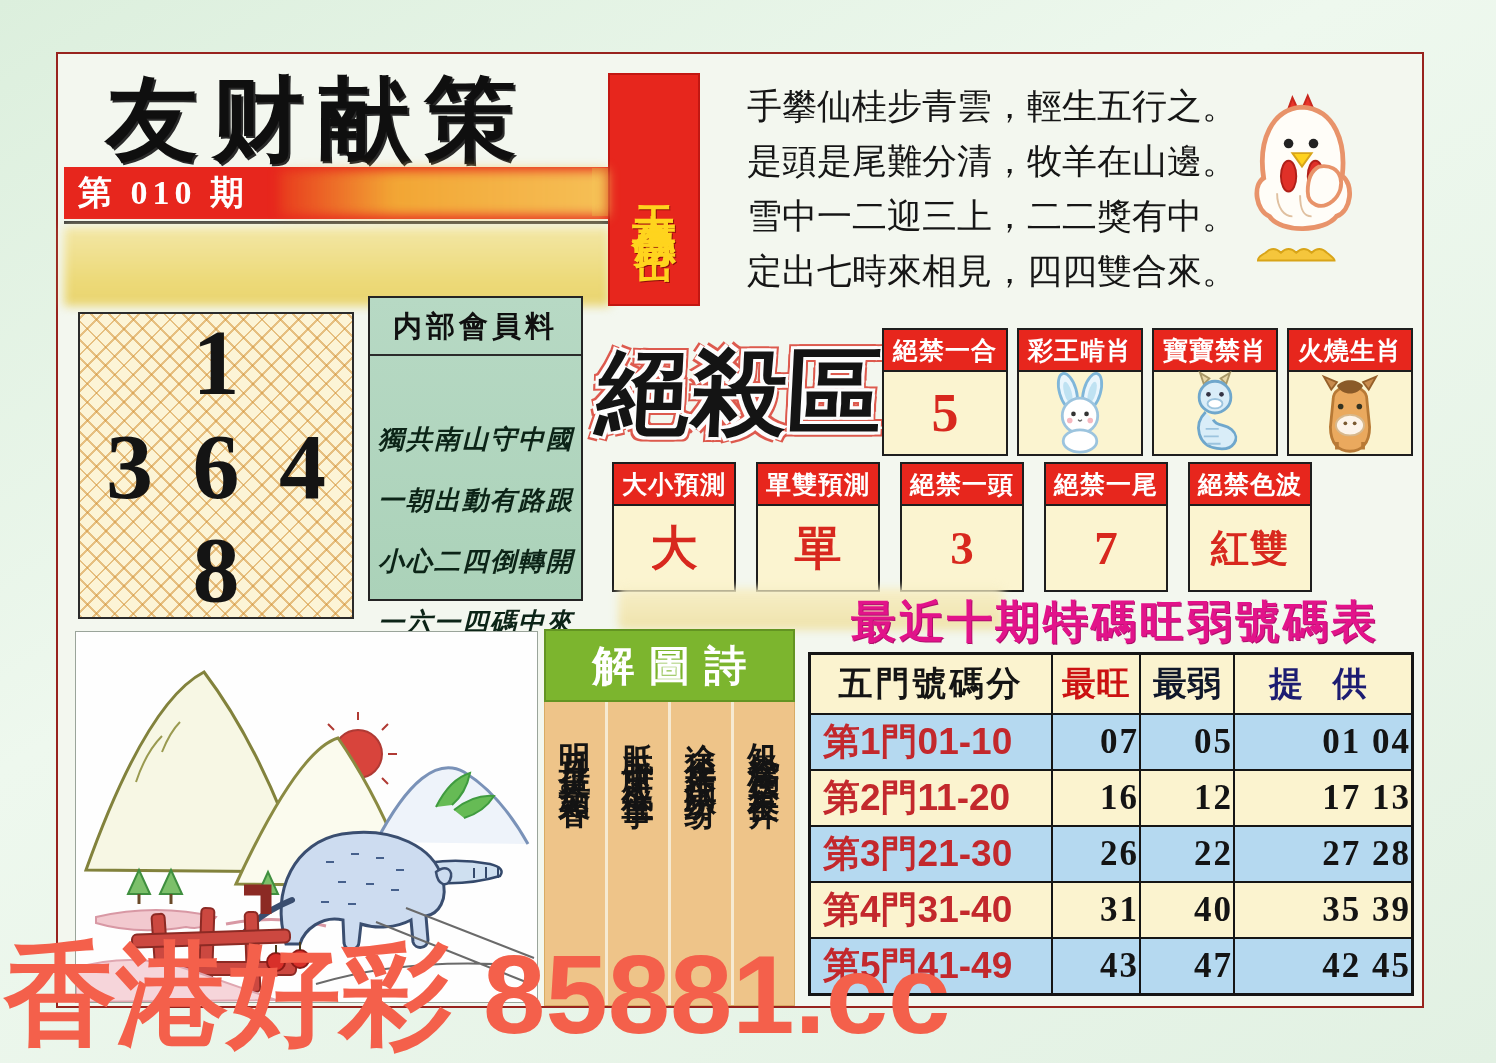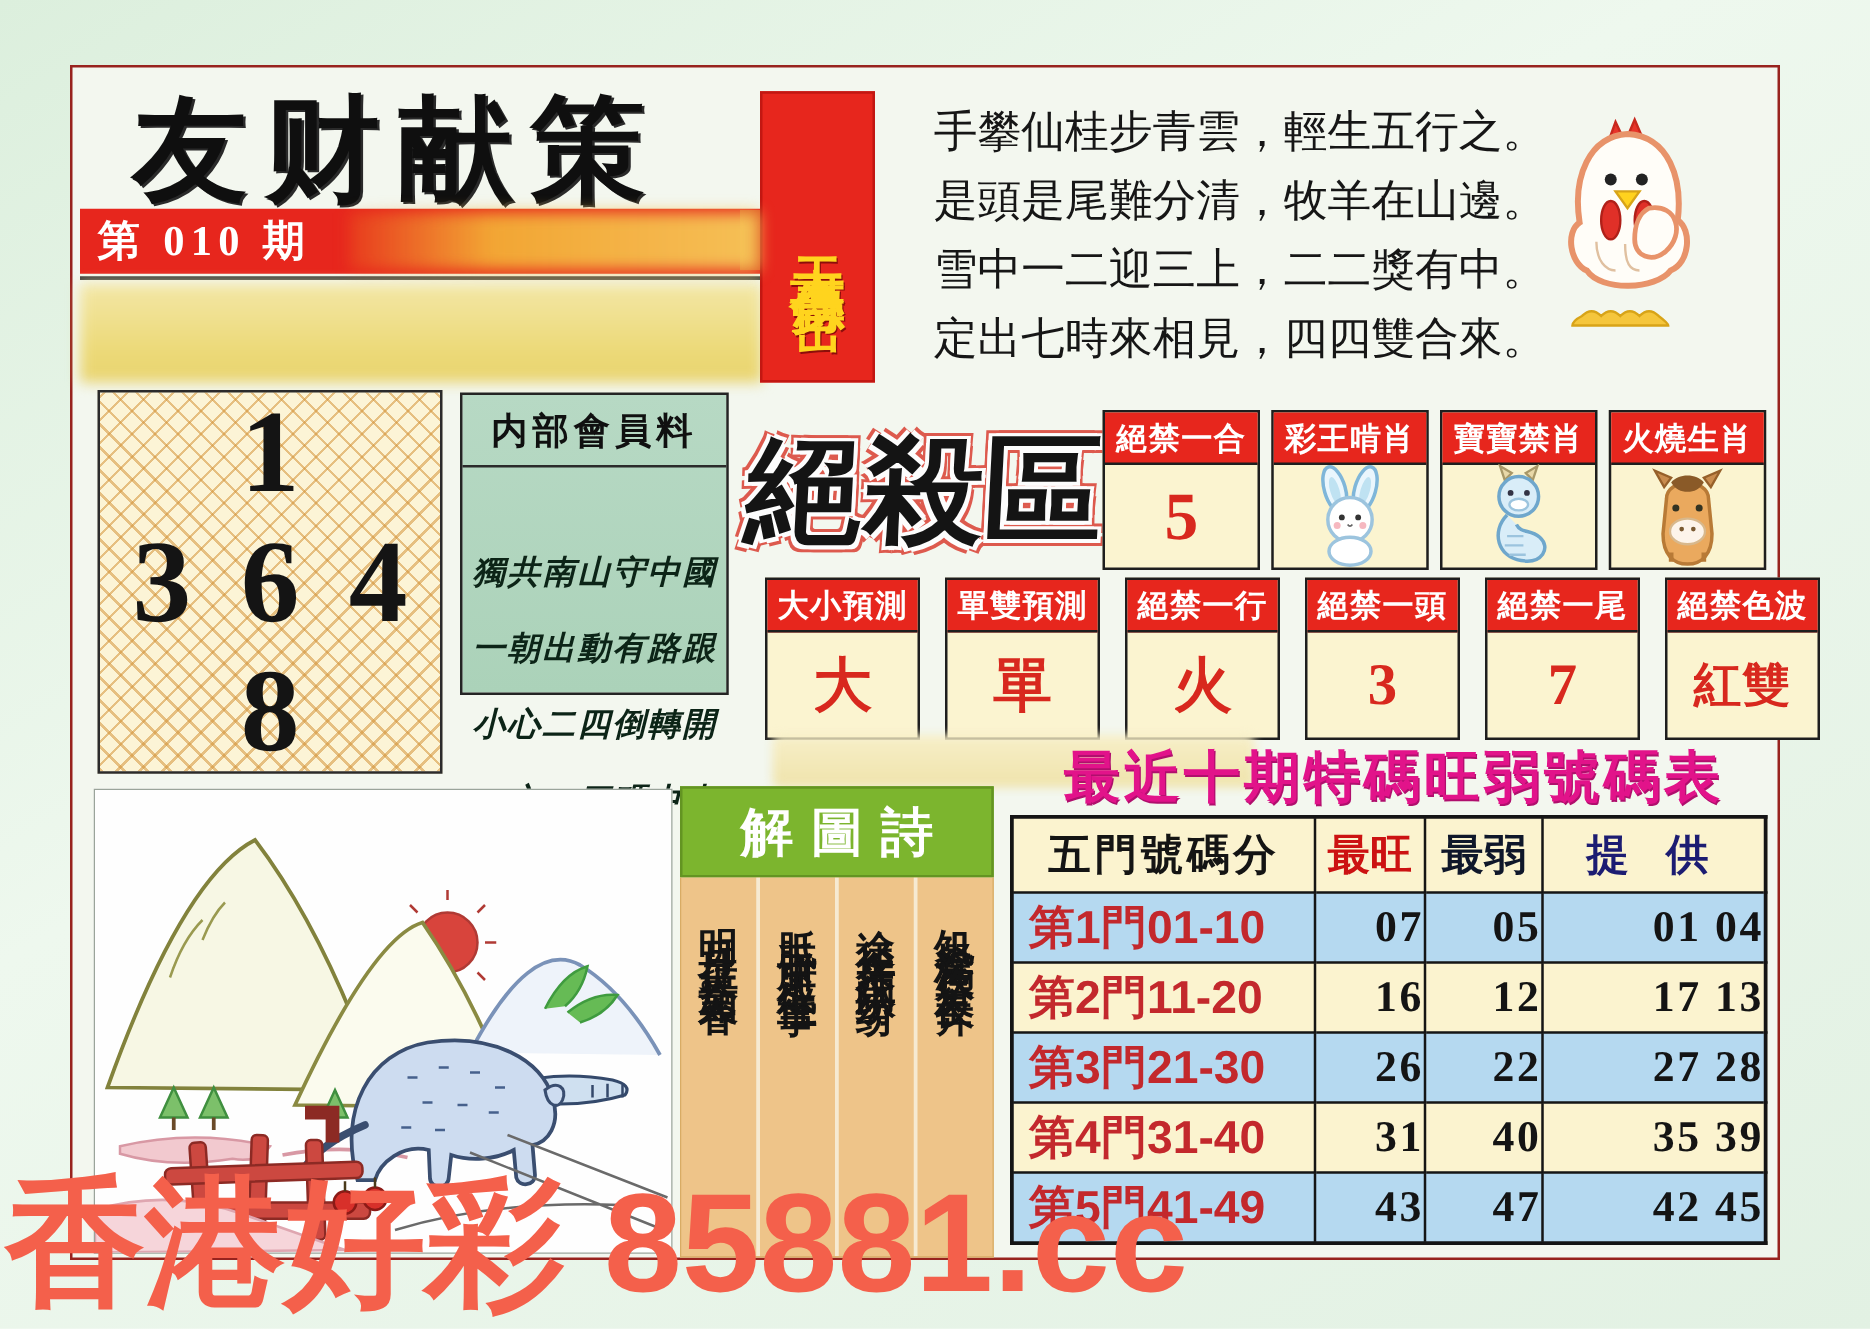--- a/index.html
+++ b/index.html
@@ -41,21 +41,21 @@
       background-color:#fcf4d6;
       background-image:
         repeating-linear-gradient(45deg,rgba(212,148,58,.55) 0 2px,transparent 2px 13px),
         repeating-linear-gradient(-45deg,rgba(212,148,58,.55) 0 2px,transparent 2px 13px);
       display:flex;flex-direction:column;justify-content:space-between;
       font-family:"Liberation Serif",serif;color:#141414;}
   .numbers-box .num{font-size:94px;font-weight:700;line-height:96px;}
   .num-row{display:flex;justify-content:center;}
   .num-row.mid{justify-content:space-between;padding:0 26px;}
   
-  .member-box{position:absolute;left:368px;top:314px;width:215px;height:242px;
+  .member-box{position:absolute;left:368px;top:296px;width:215px;height:305px;
       border:2px solid #242424;box-sizing:border-box;
       background:linear-gradient(180deg,#b7d9c4,#abd2b9);}
   .member-title{font-size:29px;font-weight:700;color:#101010;text-align:center;
       letter-spacing:4px;padding:9px 0 7px;border-bottom:2px solid #2b2b2b;}
   .member-lines{padding:28px 8px 0;margin-top:25px;}
   .member-lines div{font-size:26px;line-height:61px;letter-spacing:2px;color:#0c2417;
       font-family:"Liberation Serif",serif;font-weight:700;font-style:italic;text-align:center;white-space:nowrap;}
   
   .kz-title{position:absolute;left:597px;top:330px;width:298px;
       font-size:95px;font-weight:900;color:#141414;letter-spacing:0px;white-space:nowrap;
@@ -239,24 +239,20 @@
   <div class="pbox-row">
     <div class="kbox pbox">
       <div class="khead">大小預測</div>
       <div class="kval">大</div>
     </div>
     <div class="kbox pbox">
       <div class="khead">單雙預測</div>
       <div class="kval">單</div>
     </div>
     <div class="kbox pbox">
-      <div class="khead">絕禁一行</div>
-      <div class="kval">火</div>
-    </div>
-    <div class="kbox pbox">
       <div class="khead">絕禁一頭</div>
       <div class="kval serif">3</div>
     </div>
     <div class="kbox pbox">
       <div class="khead">絕禁一尾</div>
       <div class="kval serif">7</div>
     </div>
     <div class="kbox pbox">
       <div class="khead">絕禁色波</div>
       <div class="kval two">紅雙</div>

